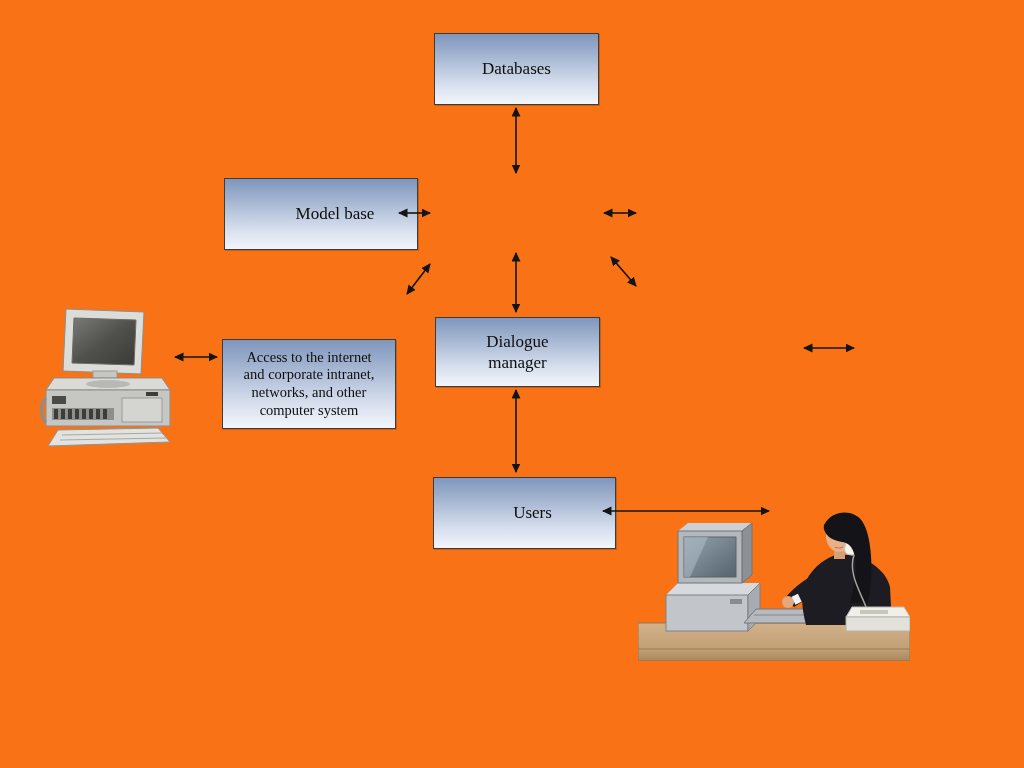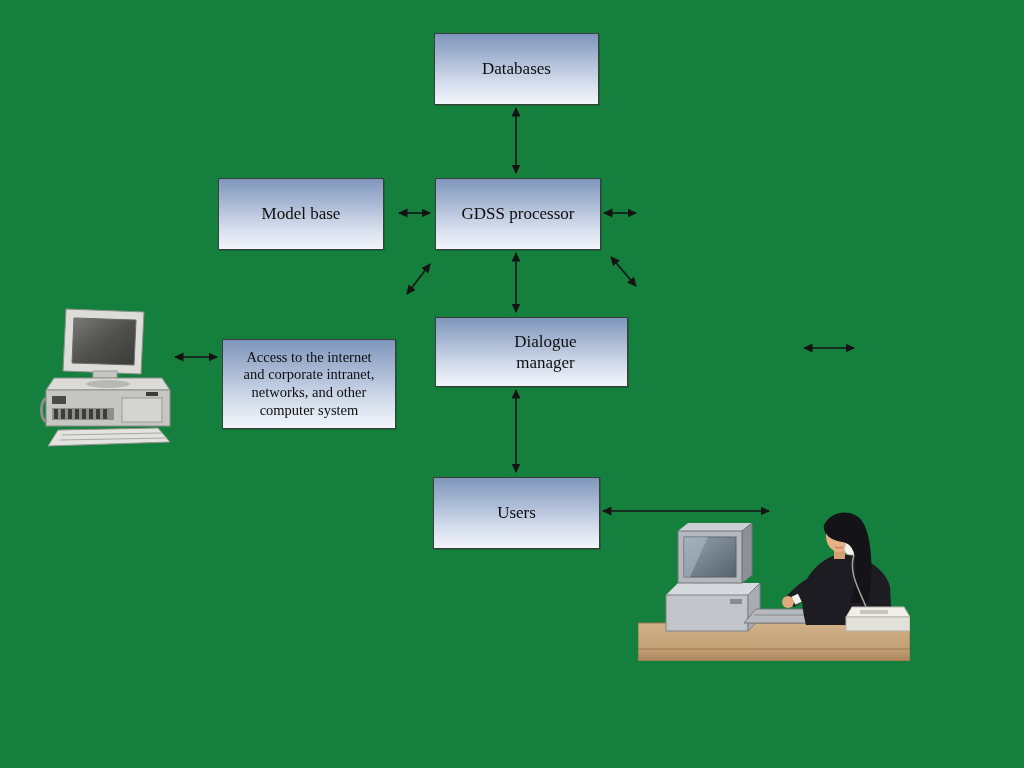--- a/index.html
+++ b/index.html
@@ -1,54 +1,53 @@
 <!DOCTYPE html>
 <html><head>
 <meta charset="utf-8">
 <style>
   html,body{margin:0;padding:0;background:#fff;}
   .canvas{
-    position:relative;width:1024px;height:768px;background:#15803d;
+    position:relative;width:1024px;height:768px;background:#f97316;
     font-family:"Liberation Serif","DejaVu Serif",serif;overflow:hidden;
   }
   .node{
     position:absolute;display:flex;align-items:center;justify-content:center;
     text-align:center;color:#0d0d0d;
     border:1px solid #3c3c3c;
     background:linear-gradient(180deg,#7f96bc 0%,#a9b9d4 35%,#d7dfee 72%,#f2f5fb 100%);
     box-shadow:1px 1px 0 rgba(0,0,0,.18);
     font-size:17px;line-height:1.25;white-space:pre-line;
   }
   .node.small{font-size:14.5px;line-height:1.22;margin-top:24px;}
   #n-databases{left:434px;top:33px;width:163px;height:70px;}
-  #n-model-base{left:218px;top:178px;width:164px;height:70px;}
+  #n-model-base{left:224px;top:178px;width:164px;height:70px;padding-left:28px;}
   #n-gdss-processor{left:435px;top:178px;width:164px;height:70px;}
   #n-gdss-software{left:641px;top:178px;width:161px;height:70px;}
   #n-access{left:222px;top:315px;width:172px;height:88px;}
-  #n-dialogue-manager{left:435px;top:317px;width:163px;height:68px;padding-left:28px;}
+  #n-dialogue-manager{left:435px;top:317px;width:163px;height:68px;}
   #n-external-db-access{left:640px;top:317px;width:159px;height:66px;}
-  #n-users{left:433px;top:477px;width:165px;height:70px;}
+  #n-users{left:433px;top:477px;width:165px;height:70px;padding-left:16px;}
   .cyl-wrap{position:absolute;left:858px;top:270px;width:126px;height:158px;}
   .cyl-label{
     position:absolute;left:0;top:48px;width:126px;text-align:center;
     font-size:16.5px;line-height:1.3;color:#0d0d0d;white-space:pre-line;
   }
   .overlay{position:absolute;left:0;top:0;width:1024px;height:768px;pointer-events:none;}
   .illus{position:absolute;}
   #illus-computer{left:38px;top:306px;width:135px;height:142px;}
   #illus-person{left:638px;top:503px;width:272px;height:158px;}
 </style>
 </head>
 <body>
 
 <div class="canvas">
 
   <div class="node" id="n-databases">Databases</div>
   <div class="node" id="n-model-base">Model base</div>
-  <div class="node" id="n-gdss-processor">GDSS processor</div>
   <div class="node small" id="n-access">Access to the internet
 and corporate intranet,
 networks, and other
 computer system</div>
   <div class="node" id="n-dialogue-manager">Dialogue
 manager</div>
   <div class="node" id="n-users">Users</div>
 
 
   <svg class="illus" id="illus-computer" viewBox="0 0 135 142">

